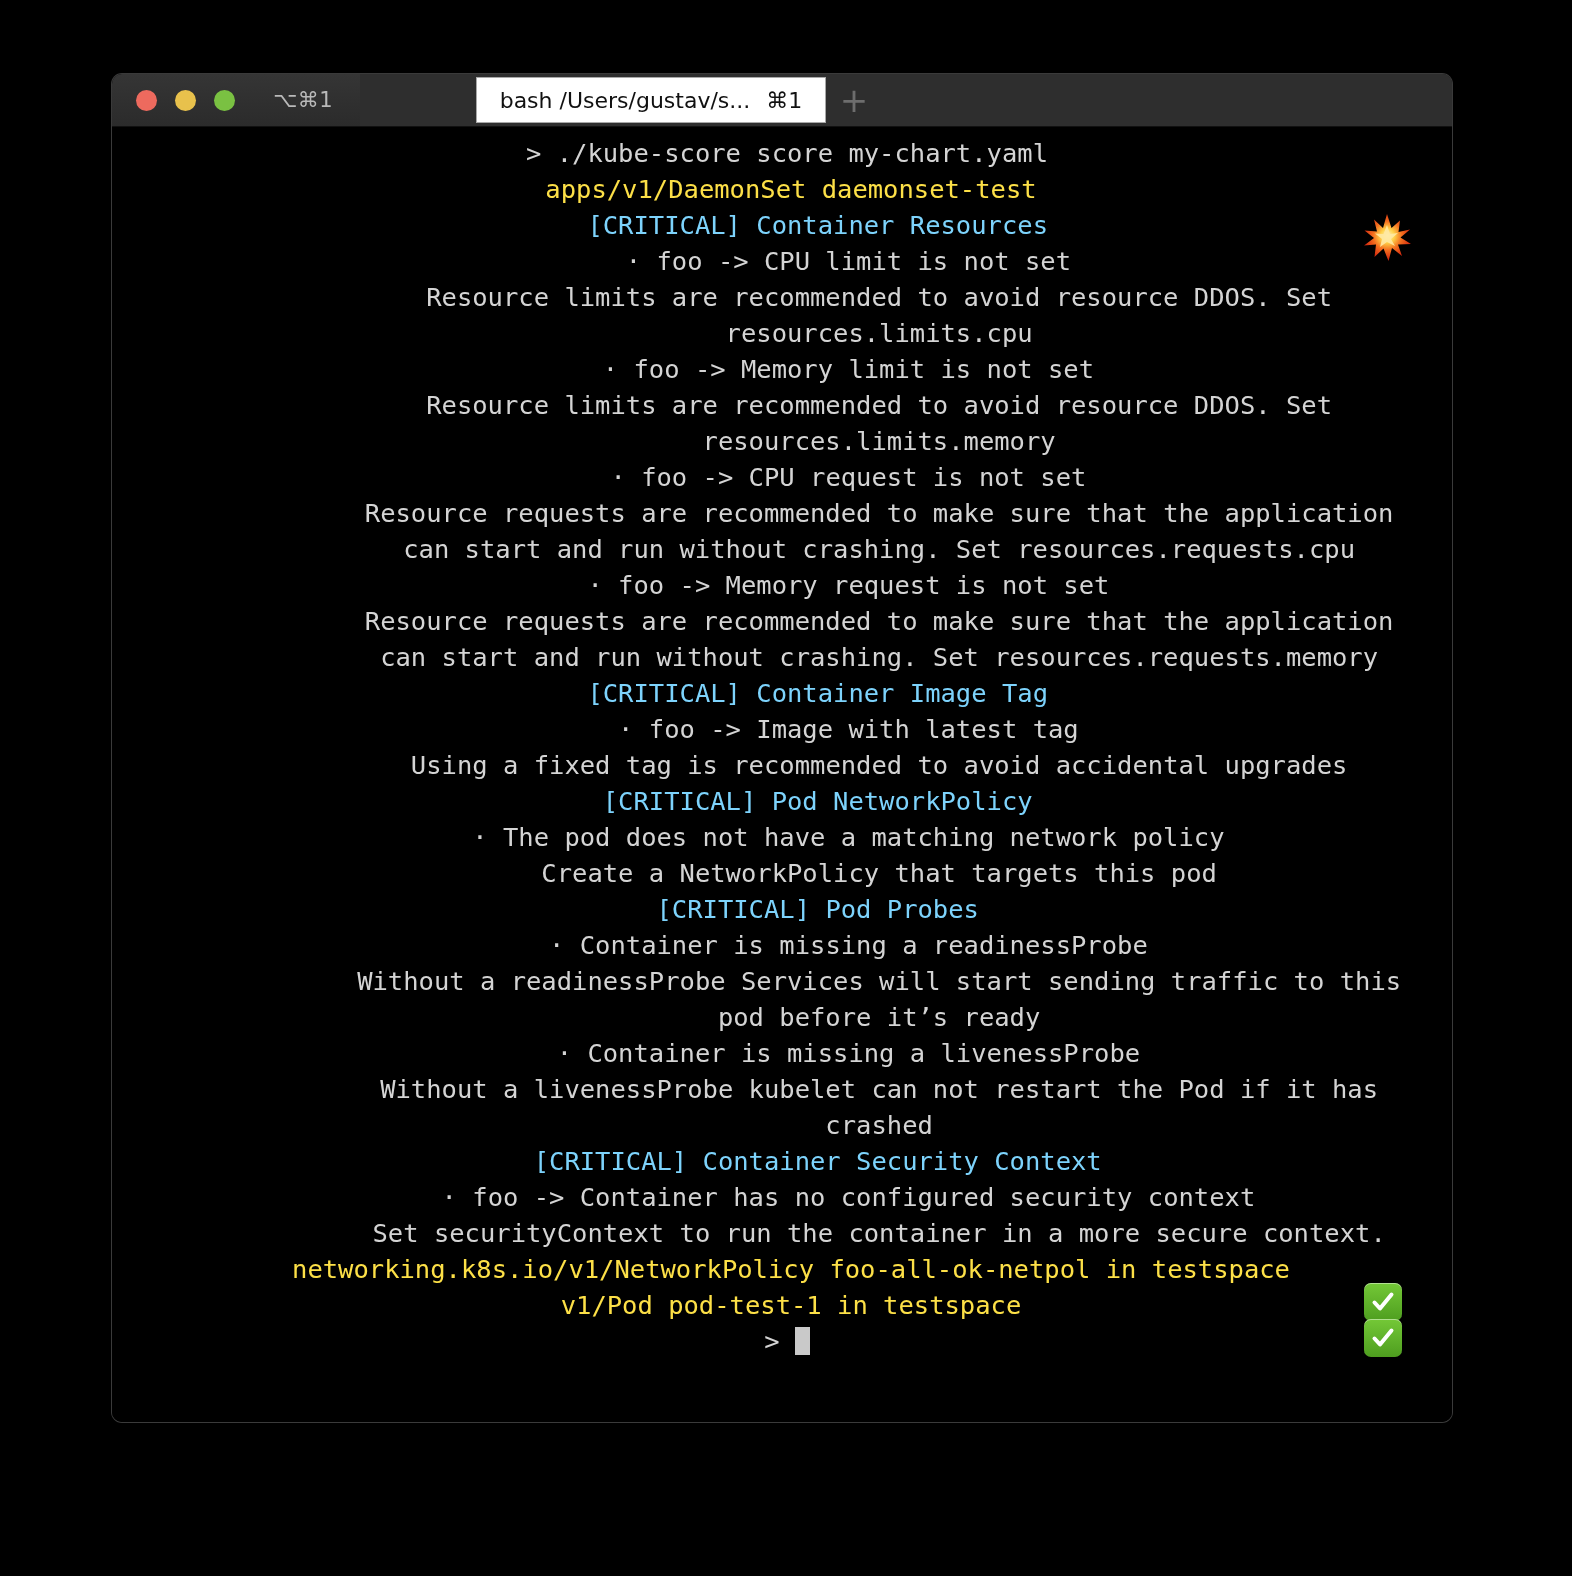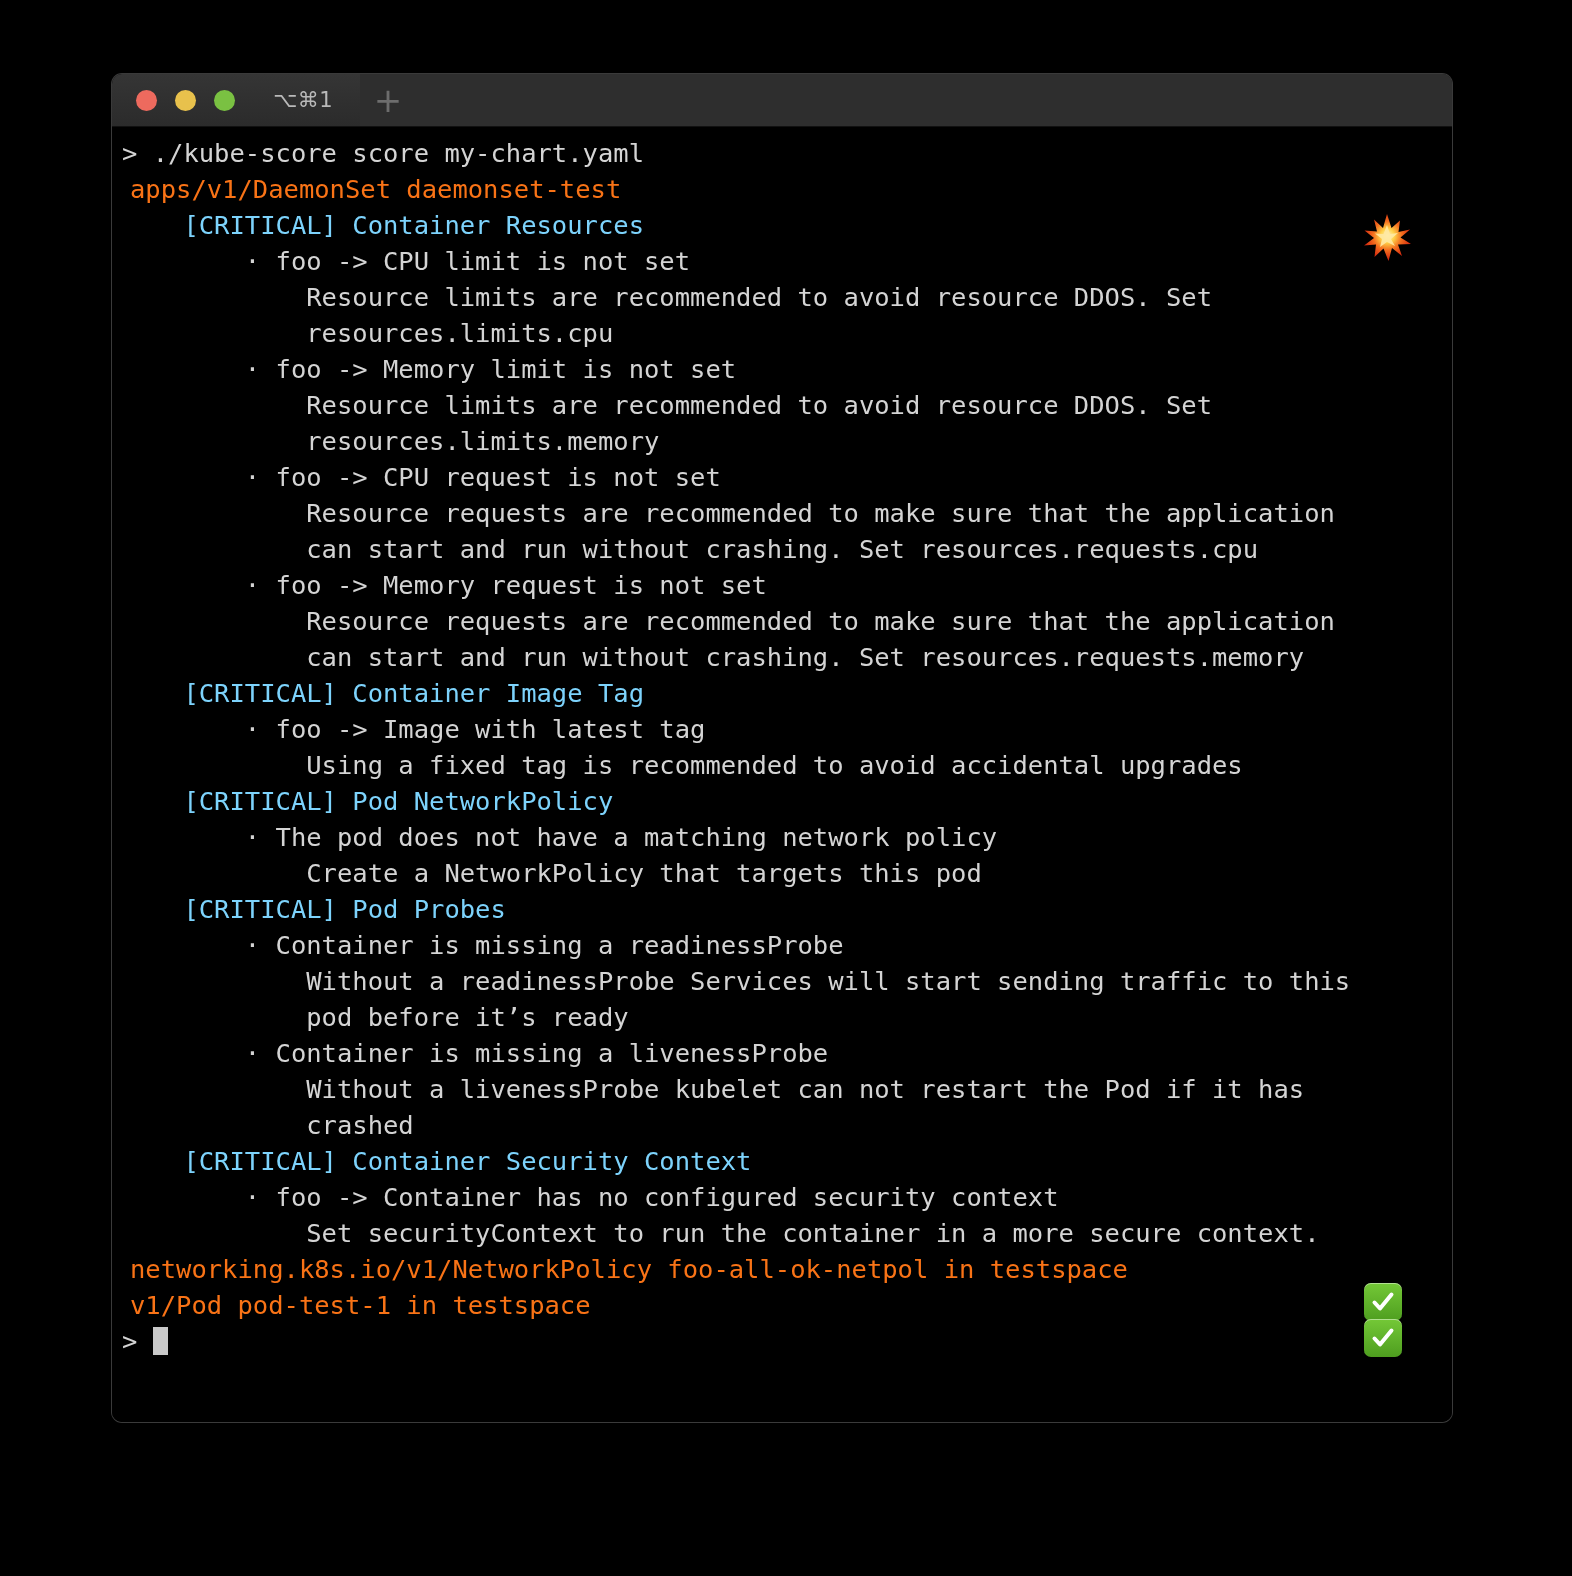--- a/index.html
+++ b/index.html
@@ -113,37 +113,38 @@
     user-select: none;
   }
 
   
   #terminal-body {
     position: relative;
     flex: 1 1 auto;
     background: #000000;
     padding: 8px 0 0 0;
     overflow: hidden;
+    text-align: center;
   }
 
   #console {
     position: relative;
     padding-left: 10px;
     font-family: "DejaVu Sans Mono", monospace;
     font-size: 25.5px;
     line-height: 36px;
     letter-spacing: 0px;
     white-space: pre;
     color: #d6d6d6;
   }
 
   .line { height: 36px; white-space: pre; }
 
   .c-default  { color: #d4d4d4; }
-  .c-magenta  { color: #f97316; margin-left: 8px; }
+  .c-magenta  { color: #fde047; margin-left: 8px; }
   .c-red      { color: #7dd3fc; }
   .c-prompt   { color: #d4d4d4; }
 
   
   .cursor {
     display: inline-block;
     width: 15px;
     height: 28px;
     background: #c9c9c9;
     vertical-align: -5px;
@@ -198,20 +199,24 @@
 
       <div id="traffic-lights">
         <span class="light close"></span>
         <span class="light minimize"></span>
         <span class="light zoom"></span>
       </div>
 
       <div id="window-shortcut">⌥⌘1</div>
 
       <div id="tabstrip">
+        <div id="tab-bash">
+          <span id="tab-title">bash /Users/gustav/s...</span>
+          <span id="tab-shortcut">⌘1</span>
+        </div>
         <div id="new-tab-button">+</div>
       </div>
 
     </div>
 
     <div id="terminal-body">
       <div id="console"><div class="line c-default">&gt; ./kube-score score my-chart.yaml</div><div class="line c-magenta">apps/v1/DaemonSet daemonset-test</div><div class="line c-red">    [CRITICAL] Container Resources</div><div class="line c-default">        · foo -&gt; CPU limit is not set</div><div class="line c-default">            Resource limits are recommended to avoid resource DDOS. Set</div><div class="line c-default">            resources.limits.cpu</div><div class="line c-default">        · foo -&gt; Memory limit is not set</div><div class="line c-default">            Resource limits are recommended to avoid resource DDOS. Set</div><div class="line c-default">            resources.limits.memory</div><div class="line c-default">        · foo -&gt; CPU request is not set</div><div class="line c-default">            Resource requests are recommended to make sure that the application</div><div class="line c-default">            can start and run without crashing. Set resources.requests.cpu</div><div class="line c-default">        · foo -&gt; Memory request is not set</div><div class="line c-default">            Resource requests are recommended to make sure that the application</div><div class="line c-default">            can start and run without crashing. Set resources.requests.memory</div><div class="line c-red">    [CRITICAL] Container Image Tag</div><div class="line c-default">        · foo -&gt; Image with latest tag</div><div class="line c-default">            Using a fixed tag is recommended to avoid accidental upgrades</div><div class="line c-red">    [CRITICAL] Pod NetworkPolicy</div><div class="line c-default">        · The pod does not have a matching network policy</div><div class="line c-default">            Create a NetworkPolicy that targets this pod</div><div class="line c-red">    [CRITICAL] Pod Probes</div><div class="line c-default">        · Container is missing a readinessProbe</div><div class="line c-default">            Without a readinessProbe Services will start sending traffic to this</div><div class="line c-default">            pod before it’s ready</div><div class="line c-default">        · Container is missing a livenessProbe</div><div class="line c-default">            Without a livenessProbe kubelet can not restart the Pod if it has</div><div class="line c-default">            crashed</div><div class="line c-red">    [CRITICAL] Container Security Context</div><div class="line c-default">        · foo -&gt; Container has no configured security context</div><div class="line c-default">            Set securityContext to run the container in a more secure context.</div><div class="line c-magenta">networking.k8s.io/v1/NetworkPolicy foo-all-ok-netpol in testspace</div><div class="line c-magenta">v1/Pod pod-test-1 in testspace</div><div class="line c-prompt"><span>&gt; </span><span class="cursor"></span></div></div>
 
       <div class="emoji-overlay" id="boom-emoji">
         <svg width="52" height="52" viewBox="0 0 52 52" aria-hidden="true">

